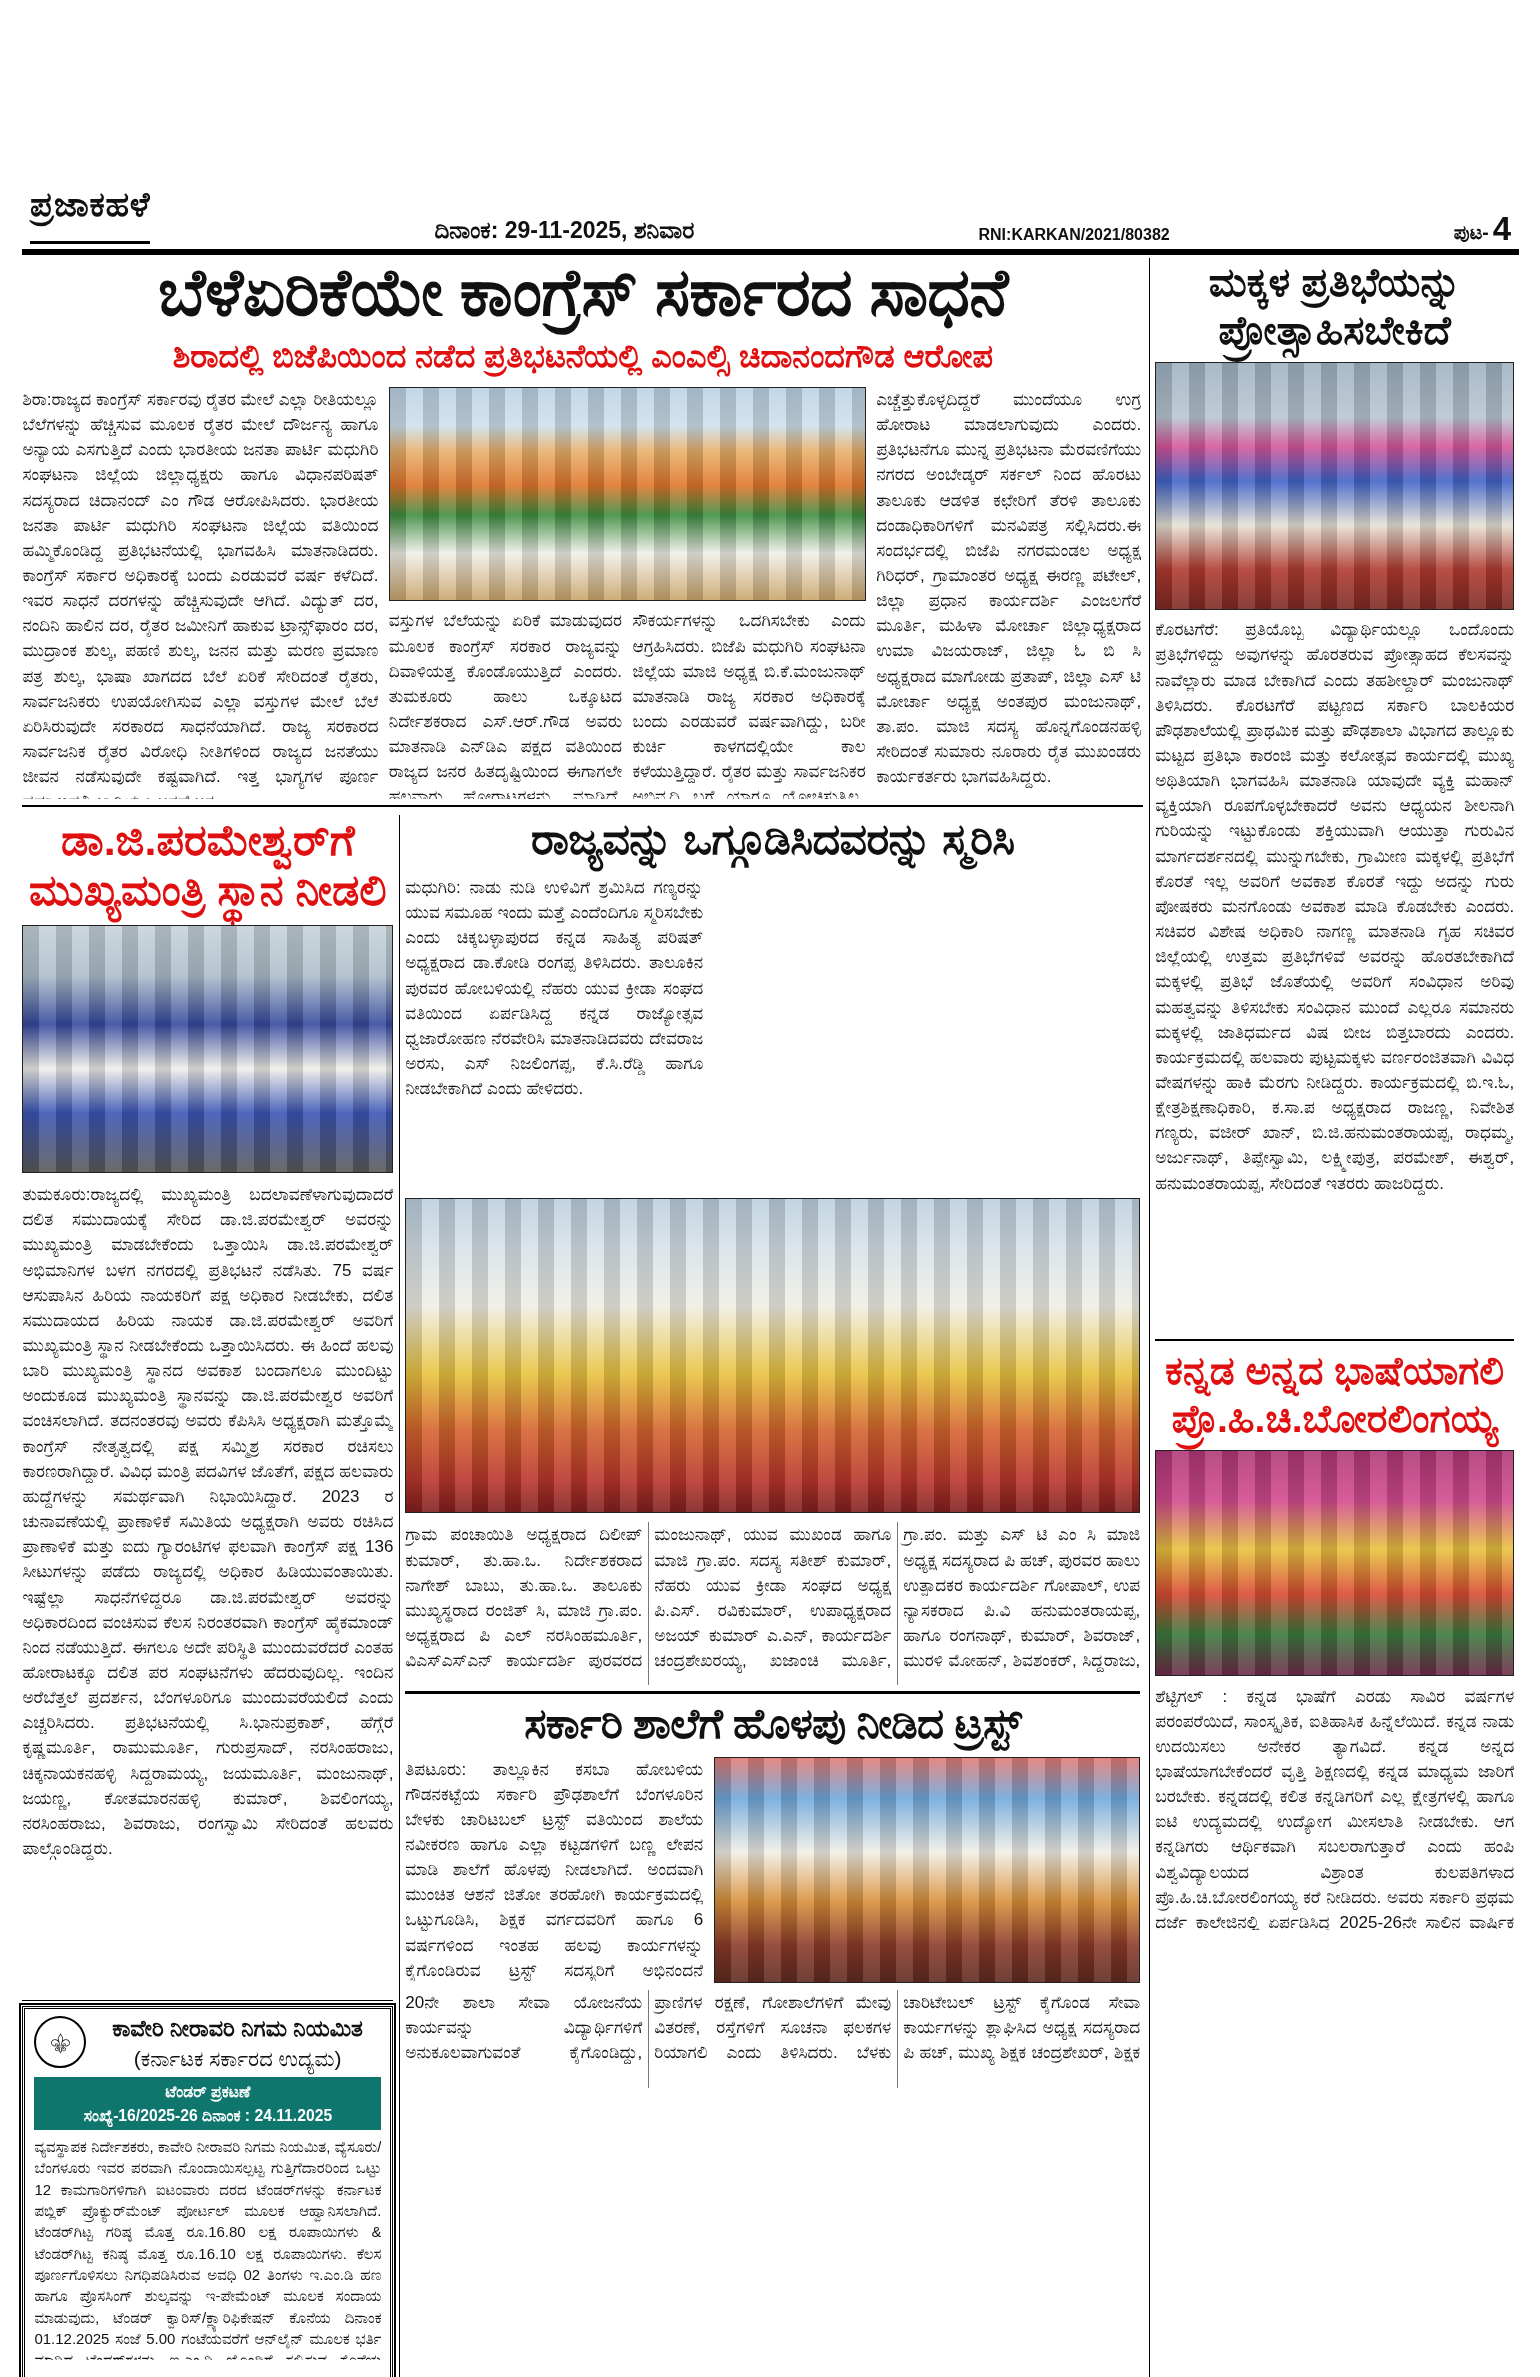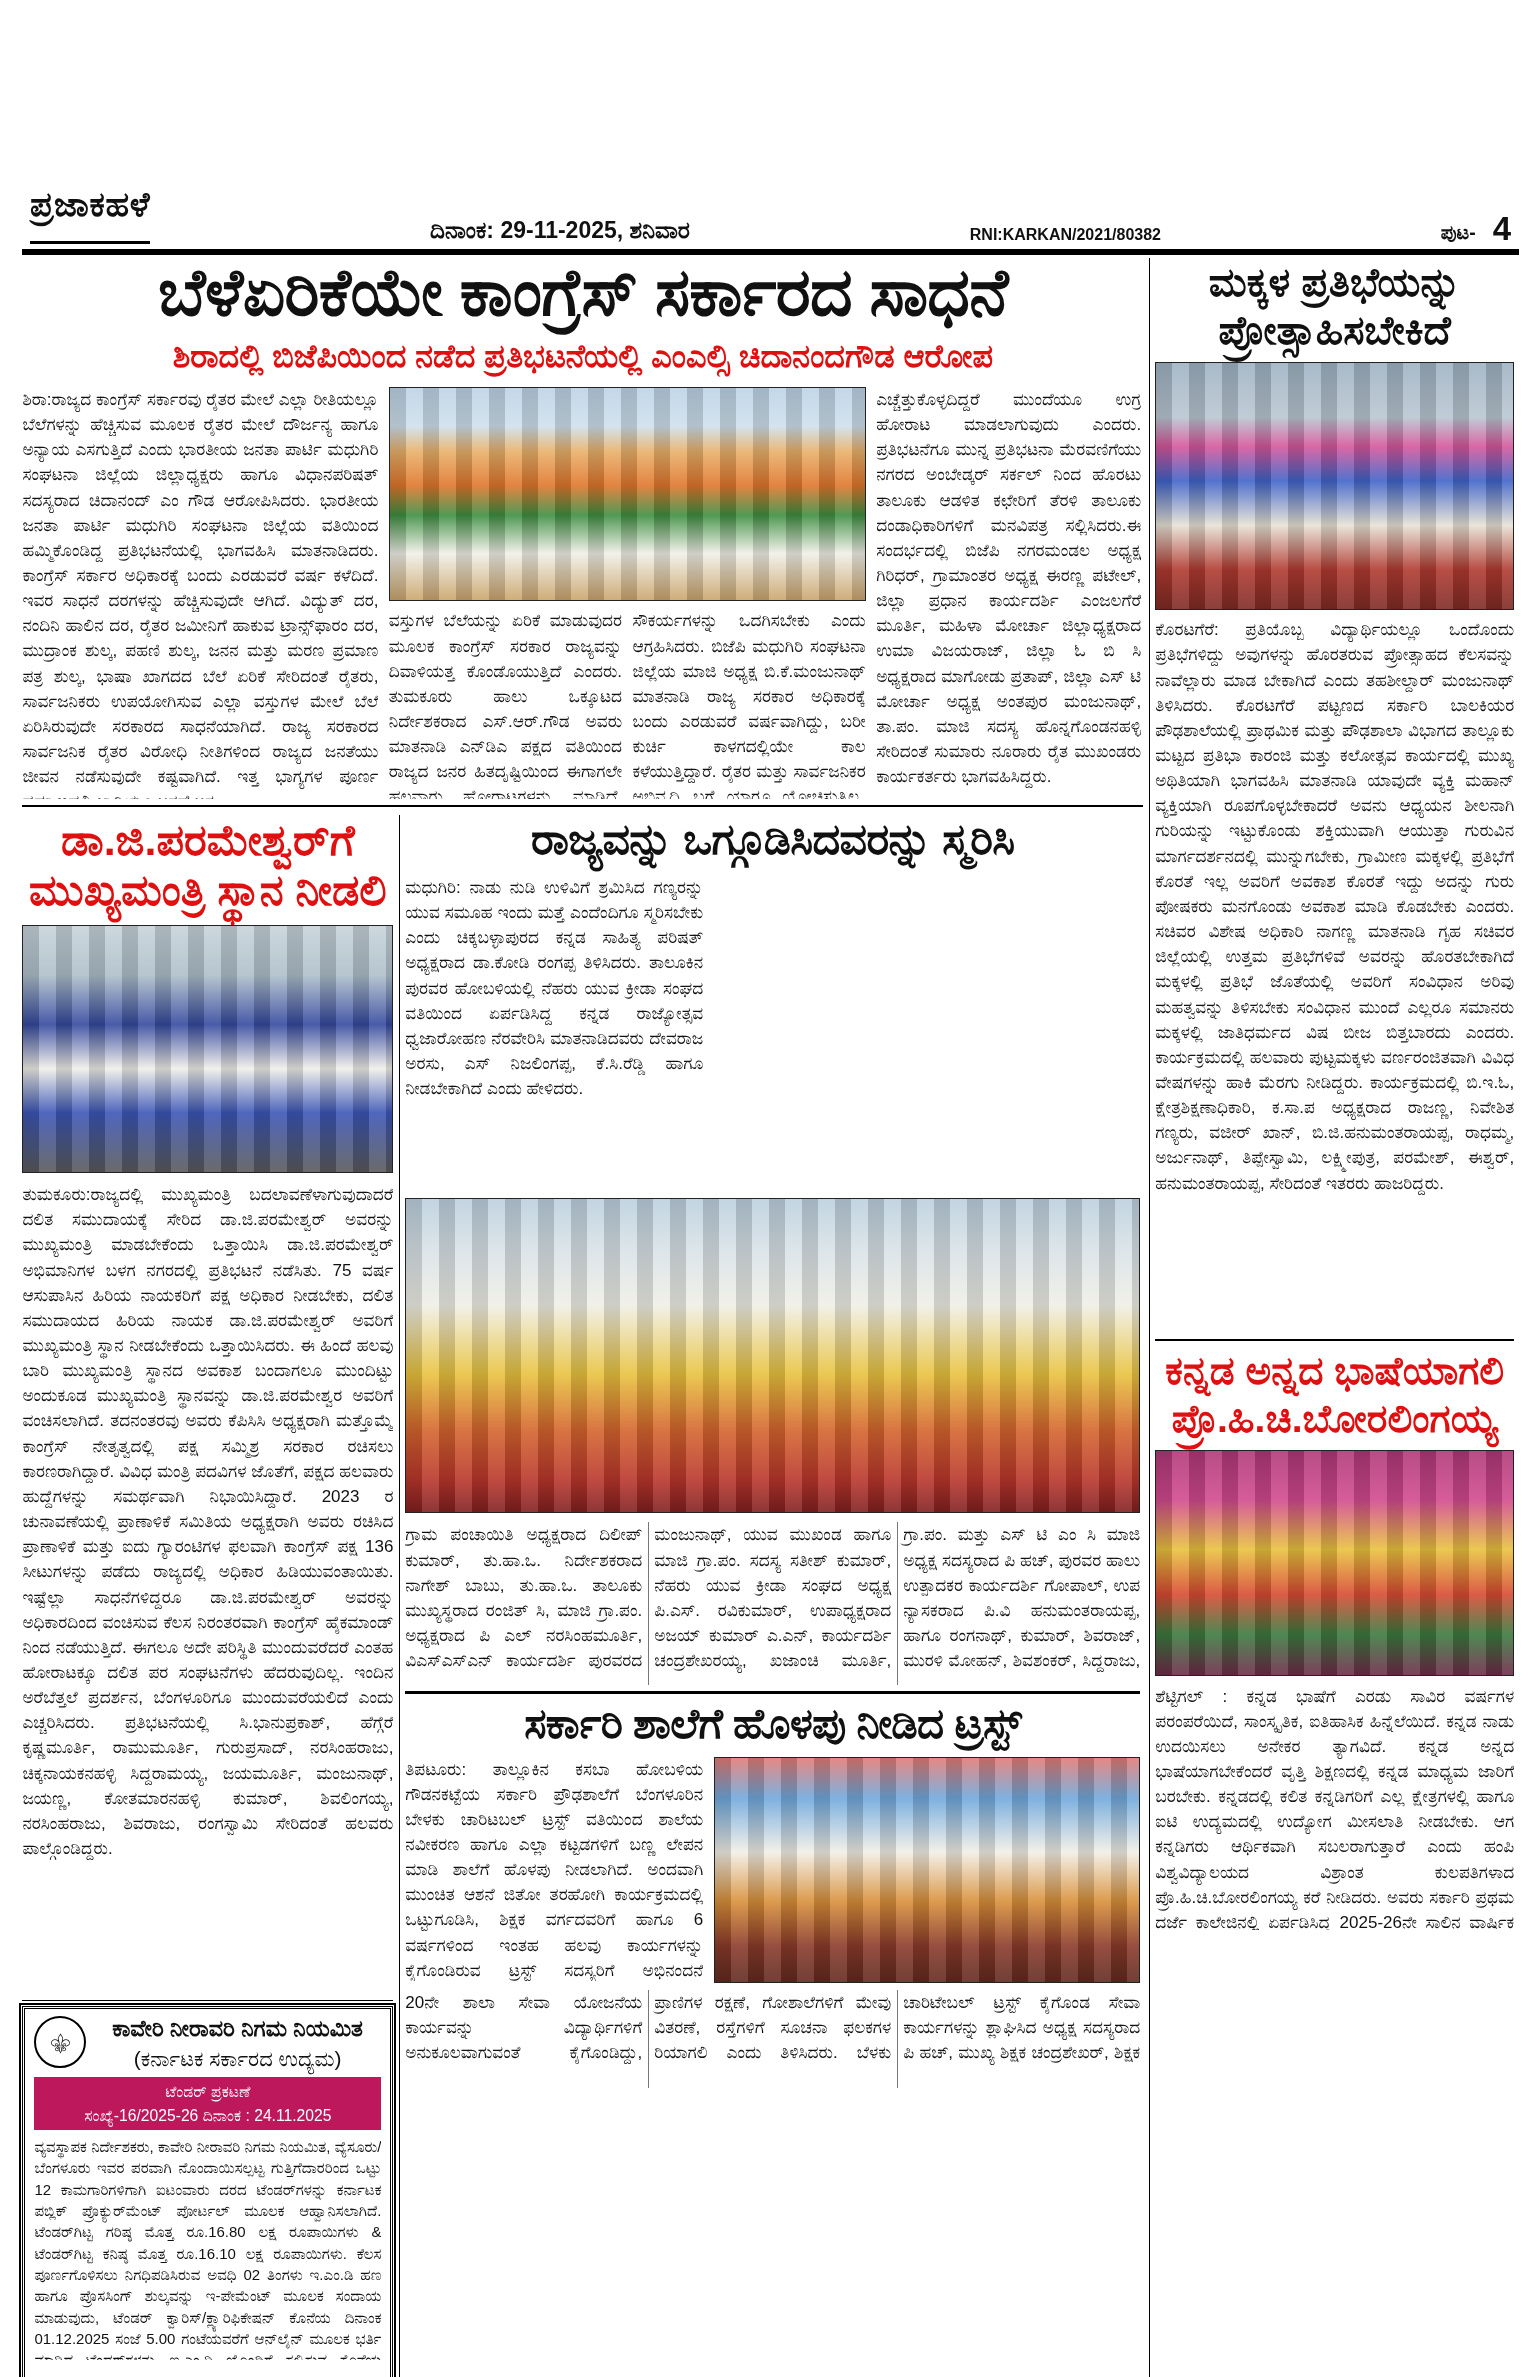--- a/index.html
+++ b/index.html
@@ -6,21 +6,21 @@
   .page{position:relative;width:1541px;height:2377px;background:#ffffff;margin:0 auto;
         font-family:"Liberation Sans",sans-serif;color:#111;overflow:hidden;}
   .inner{position:absolute;left:22.4px;right:22.4px;top:0;}
 
   
   .header-row{display:flex;align-items:flex-end;justify-content:space-between;
               margin-top:185px;padding:0 7.5px;}
   .masthead{font-size:34px;font-weight:bold;border-bottom:3px solid #000;padding-bottom:16px;letter-spacing:0.7px;}
   .dateline{font-size:23px;font-weight:bold;}
   .rni{font-size:16px;font-weight:bold;text-align:center;}
-  .pageno{font-size:19.4px;font-weight:bold;display:flex;align-items:flex-end;gap:17px;}
+  .pageno{font-size:19.4px;font-weight:bold;display:flex;align-items:flex-end;gap:4px;}
   .pageno .big{font-size:33px;line-height:0.9;}
   .rule-thick{height:6.7px;background:#000;margin-top:4.5px;}
 
   
   .cols{display:flex;margin-top:3px;}
   .left-zone{width:1121px;}
   .vsep{width:1.5px;background:#000;margin:0 5.2px;}
   .right-rail{width:359px;}
 
   h1,h2,h3{margin:0;font-weight:bold;}
@@ -83,21 +83,21 @@
 
   
   .tender-box{border:3px double #000;outline:2.2px solid #000;outline-offset:1.5px;
               padding:7.5px 9px;height:450px;overflow:hidden;}
   .tender-head{display:flex;gap:7.5px;align-items:flex-start;}
   .emblem{width:48px;height:48px;border-radius:50%;border:2.2px solid #000;display:flex;align-items:center;justify-content:center;
           font-size:25px;flex:none;}
   .tender-org{font-size:22.4px;font-weight:bold;text-align:center;flex:1;}
   .tender-sub{font-size:21px;font-weight:normal;margin-top:5px;}
   .tender-office{font-size:15px;text-align:center;margin-top:3px;line-height:1.35;}
-  .tender-bar{background:#be185d;color:#fff;text-align:center;font-size:15.7px;font-weight:normal;
+  .tender-bar{background:#0f766e;color:#fff;text-align:center;font-size:15.7px;font-weight:bold;
               padding:3px 15px;margin-top:6px;line-height:1.5;}
   .tender-body{font-size:15px;line-height:1.42;text-align:justify;margin-top:6px;height:224px;overflow:hidden;}
 </style>
 </head>
 <body>
 
 <div class="page">
   <div class="inner">
 
     <div class="header-row">

